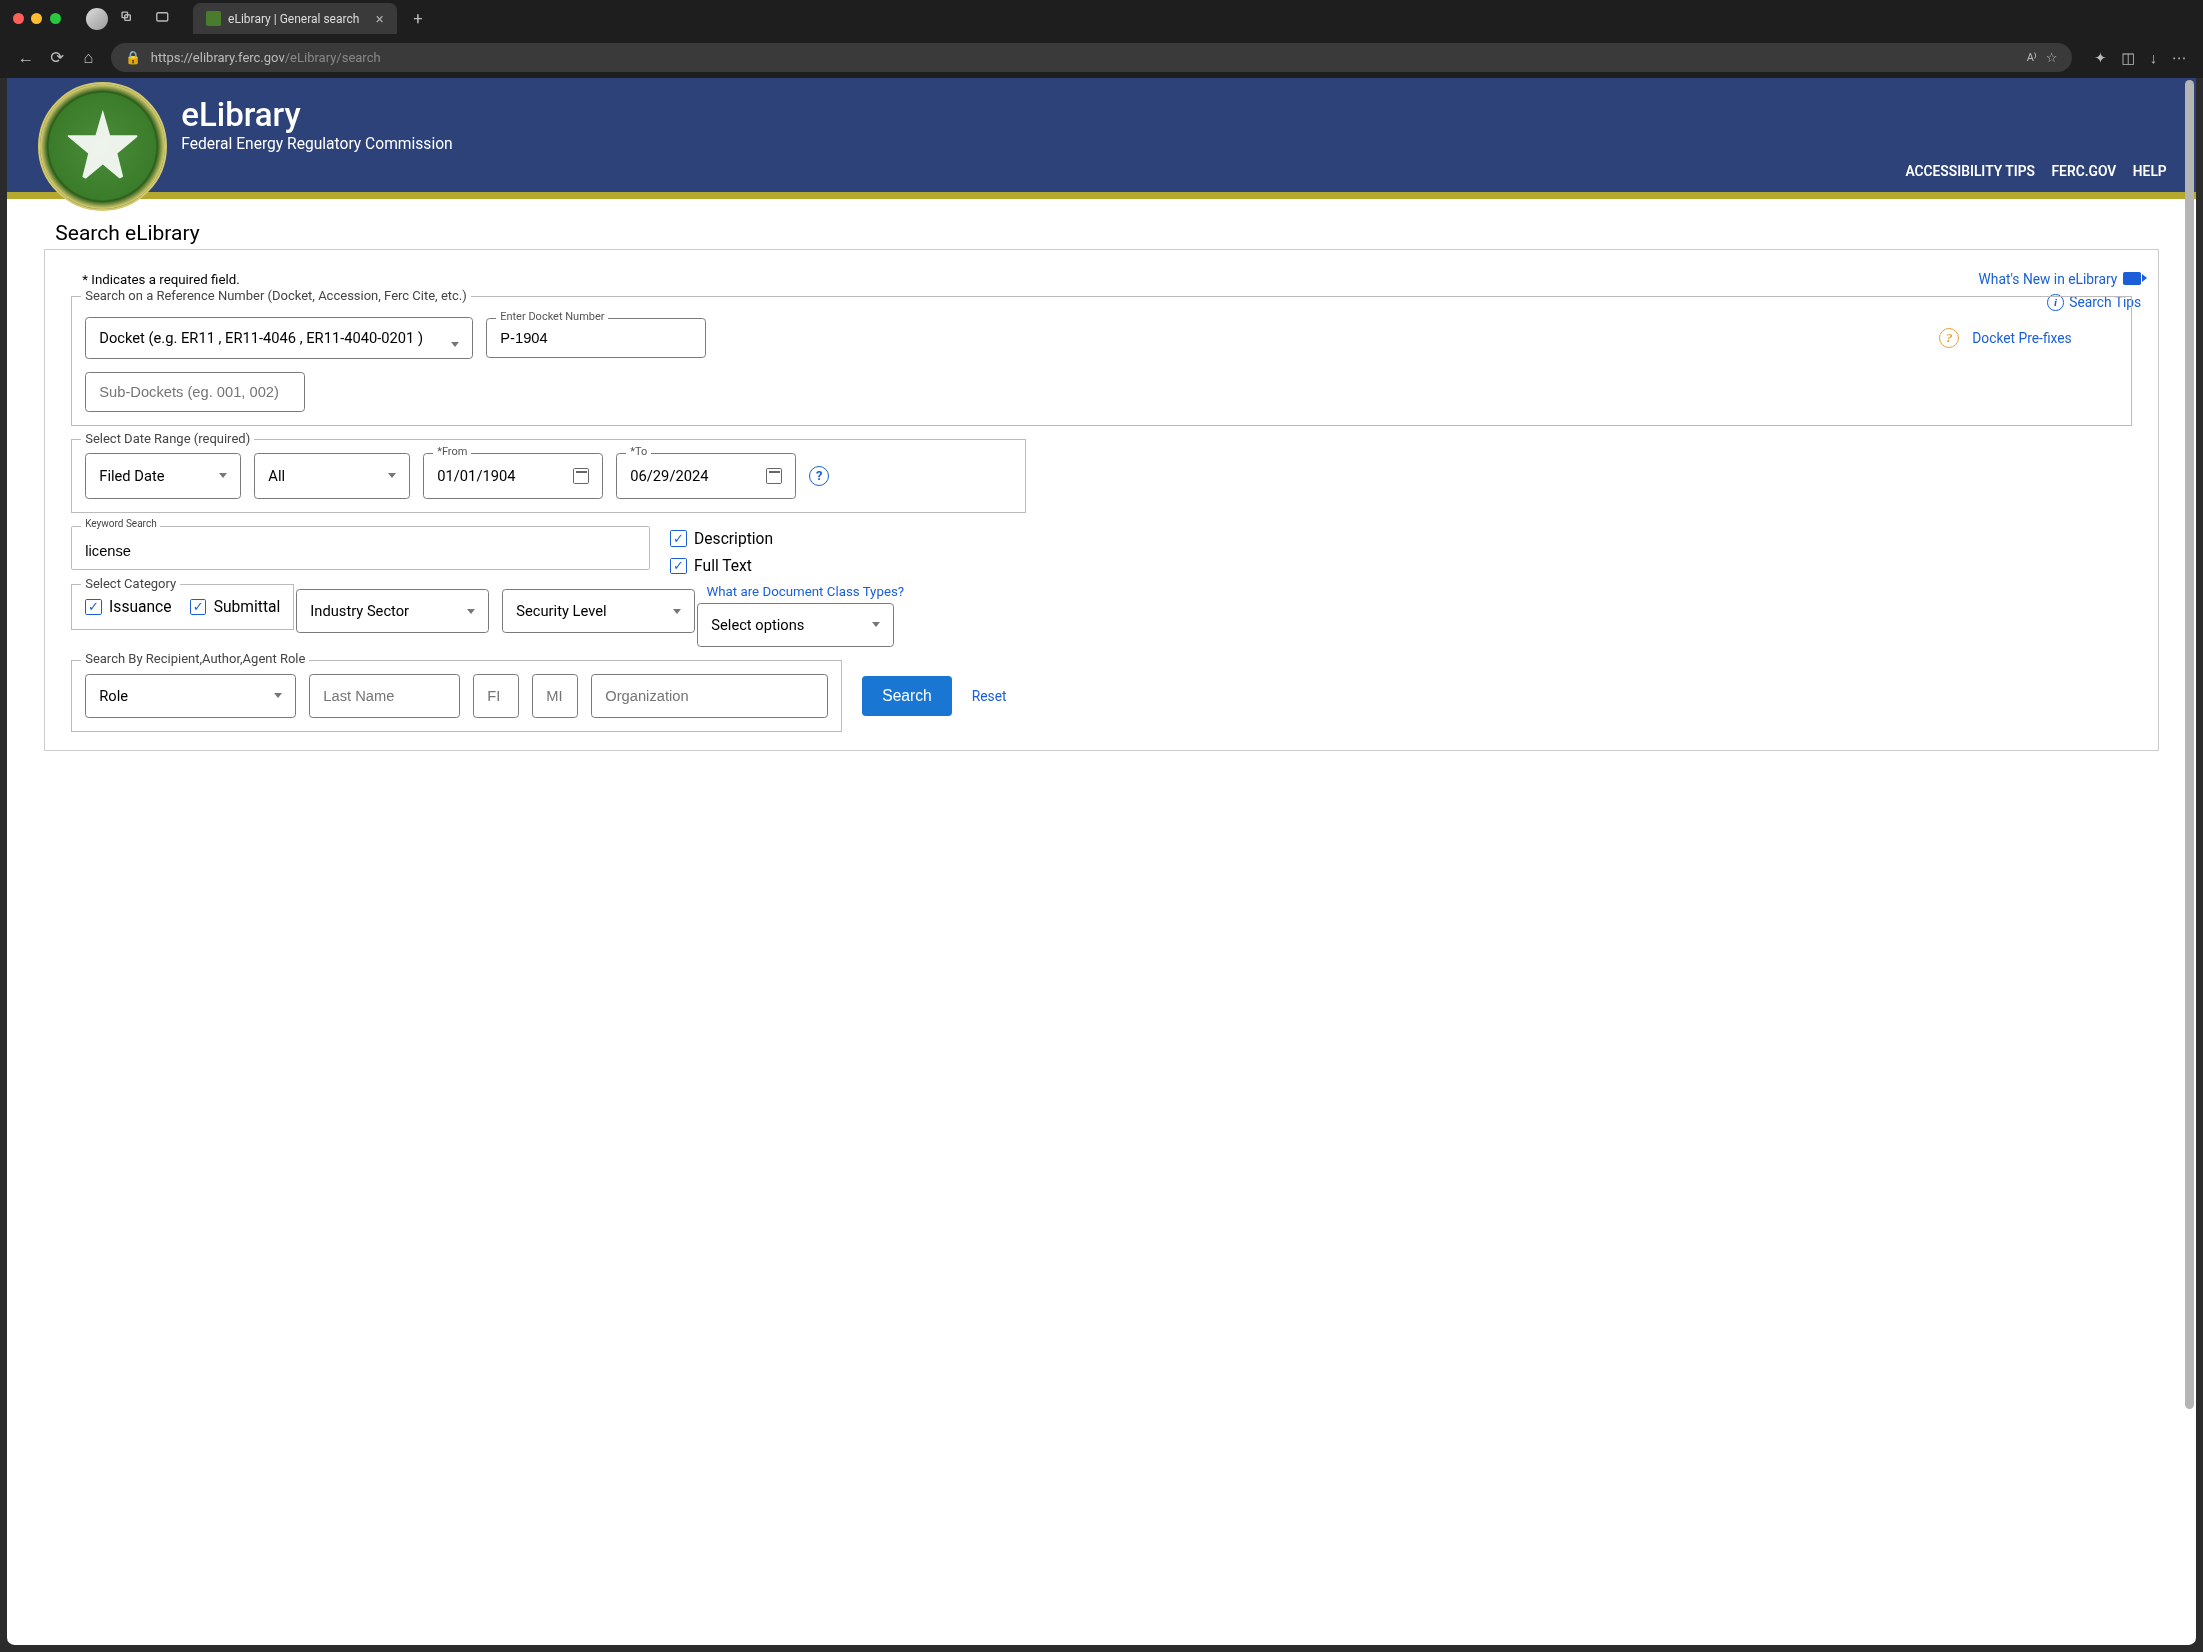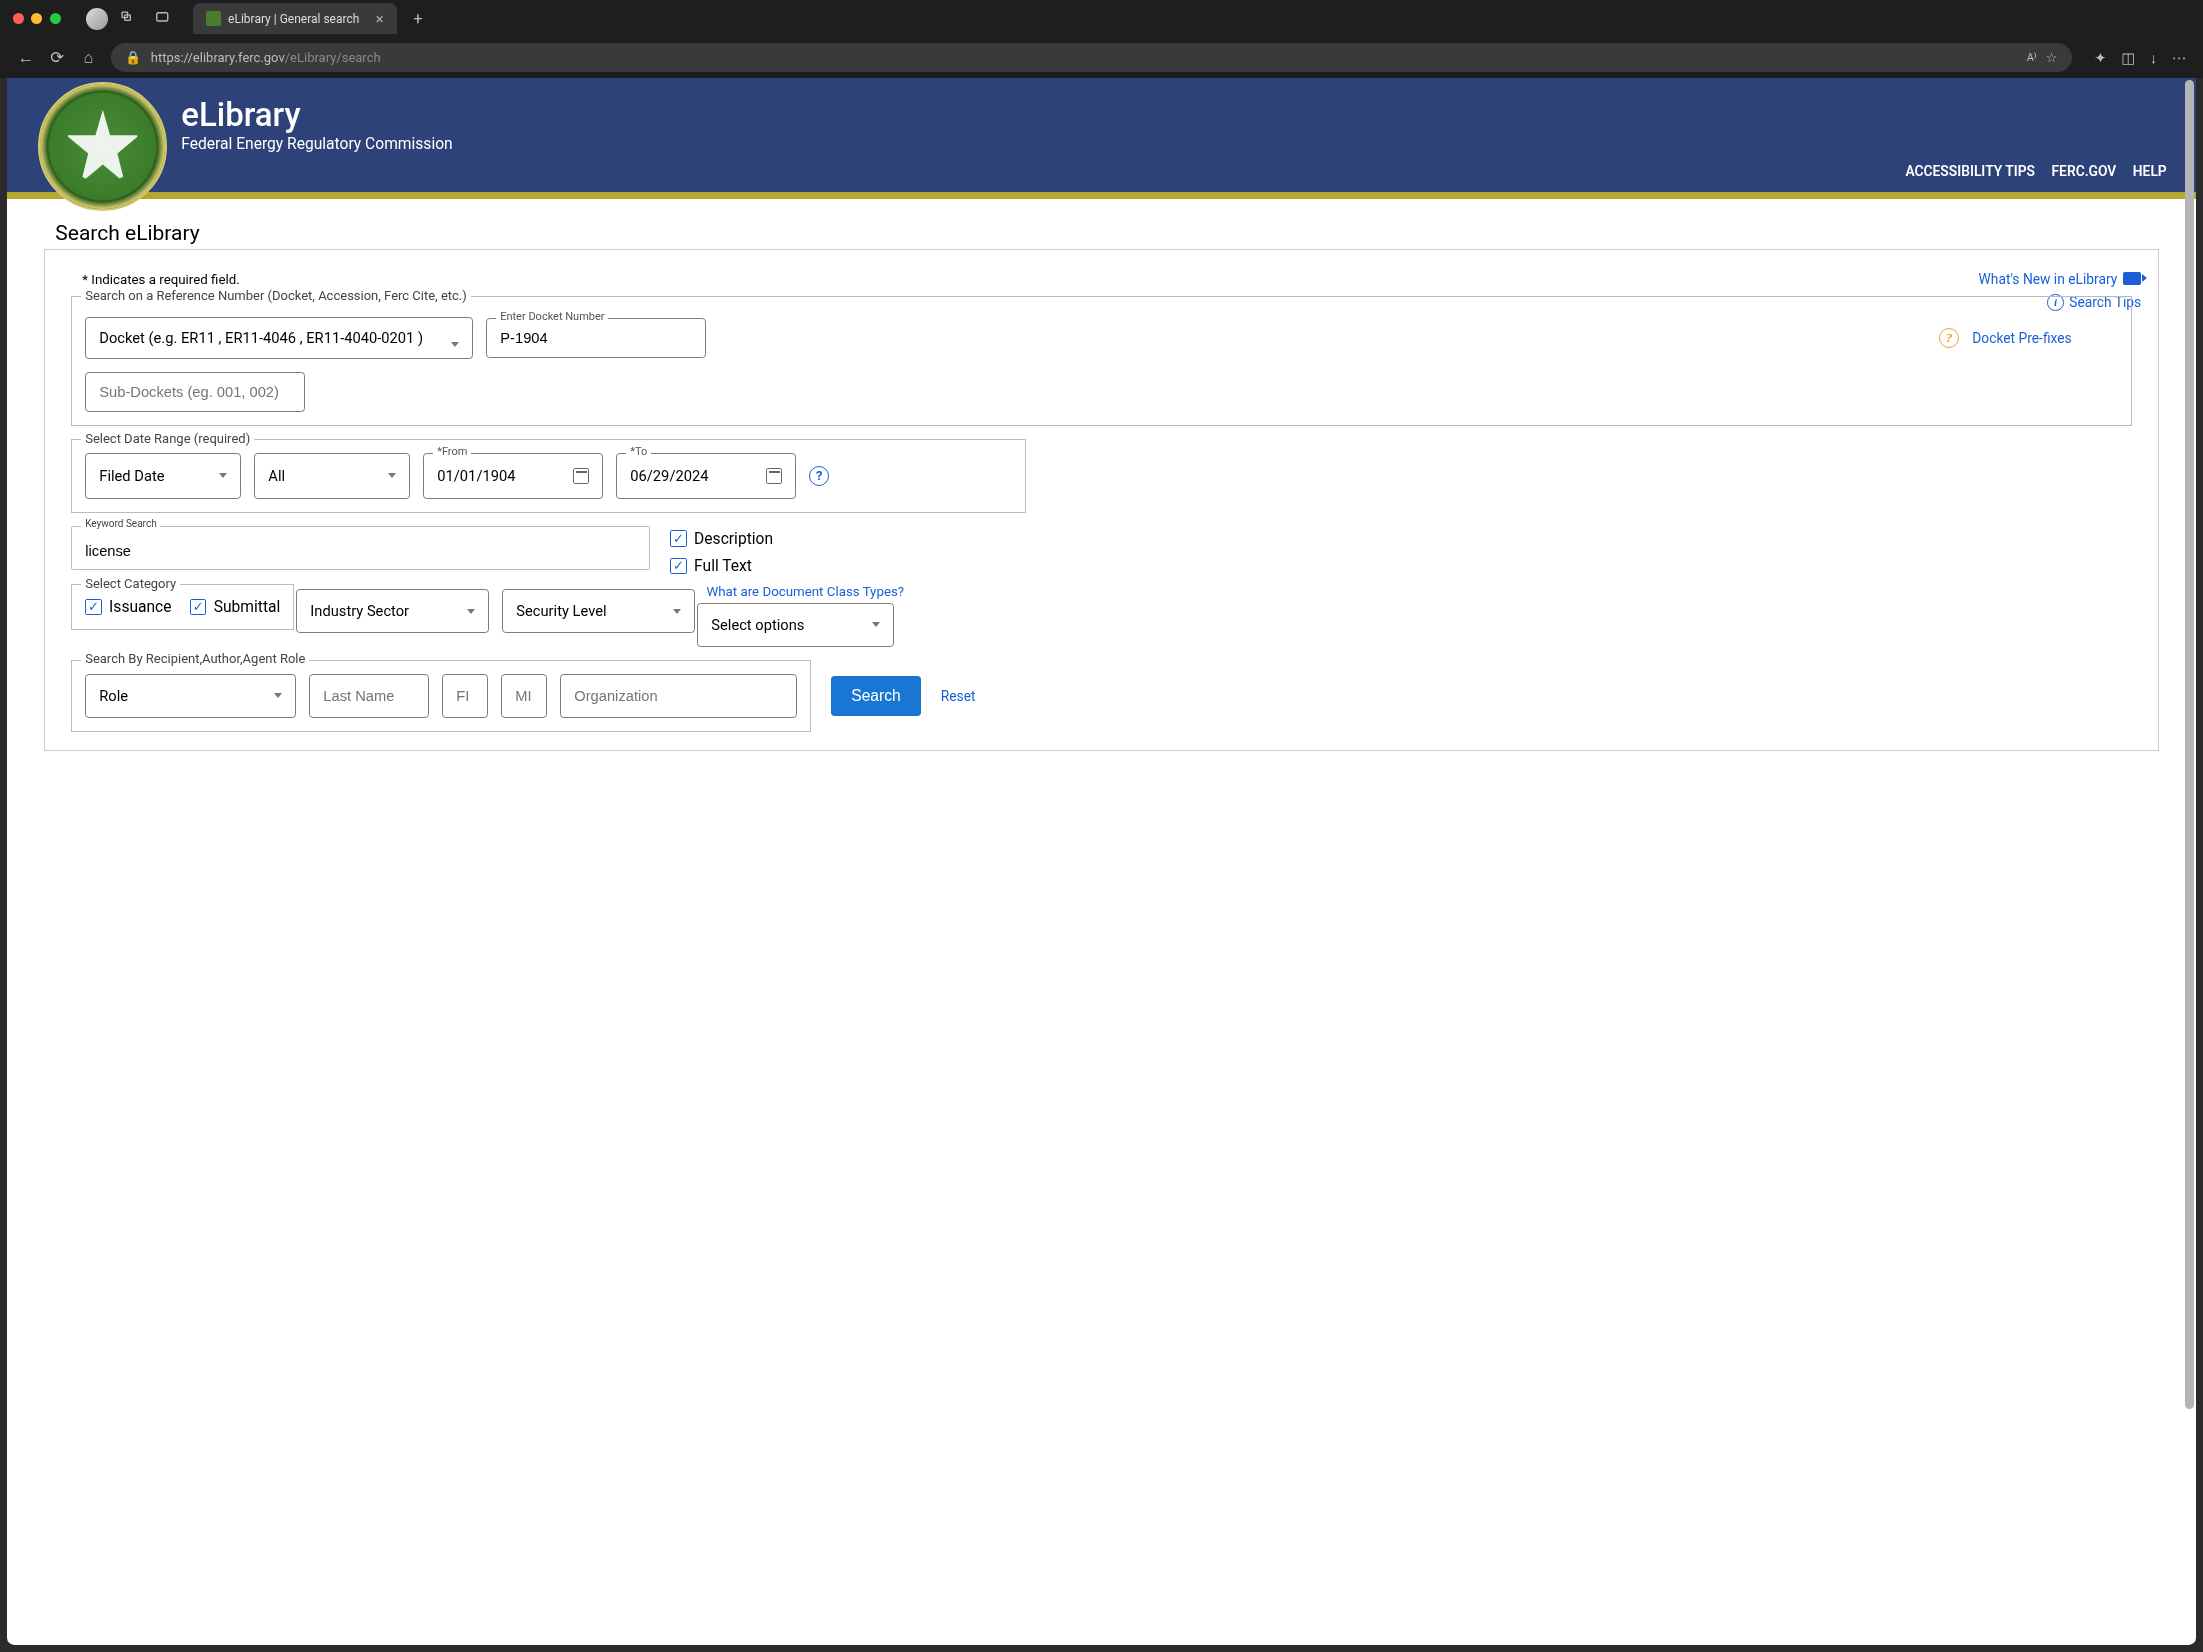--- a/index.html
+++ b/index.html
@@ -75,21 +75,21 @@
 .checkbox { width: 16.5px; height: 16.5px; border: 1.8px solid #1a5fd8; border-radius: 1.8px; display: flex; align-items: center; justify-content: center; color: #1a5fd8; font-size: 13px; }
 .cat-section { display: flex; gap: 2px; align-items: flex-start; }
 .cat-fieldset { border: 0.9px solid #bbb; padding: 13px 13px 13px 13px; position: relative; display: flex; gap: 18.4px; }
 .cat-selects { display: flex; gap: 13px; padding-top:5.5px; }
 .cat-selects .field { width: 193px; height: 44px; }
 .class-wrap { display: flex; flex-direction: column; gap: 3.7px; }
 .class-wrap .link { font-size: 13.3px; margin-left: 9.2px;}
 .class-wrap .field { width: 197px; height: 44px; }
 .role-row .field { height: 44px; }
 .role-row .sel { width: 211px; }
-.role-row .ln { width: 120px; }
+.role-row .ln { width: 151px; }
 .role-row .fi { width: 46px; }
 .role-row .mi { width: 46px; }
 .role-row .org { width: 237px; }
 .btn-primary { background: #1976d2; color: #fff; border: none; padding: 11px 20px; font-size: 15.6px; border-radius: 3.7px; cursor: pointer; }
 .placeholder { color: #777; }
 .help-circ { width: 20px; height: 20px; border: 1.8px solid #1a5fd8; border-radius: 50%; display: flex; align-items: center; justify-content: center; color: #1a5fd8; font-weight: bold; font-size: 13px; }
 </style>
 </head>
 <body>
 

